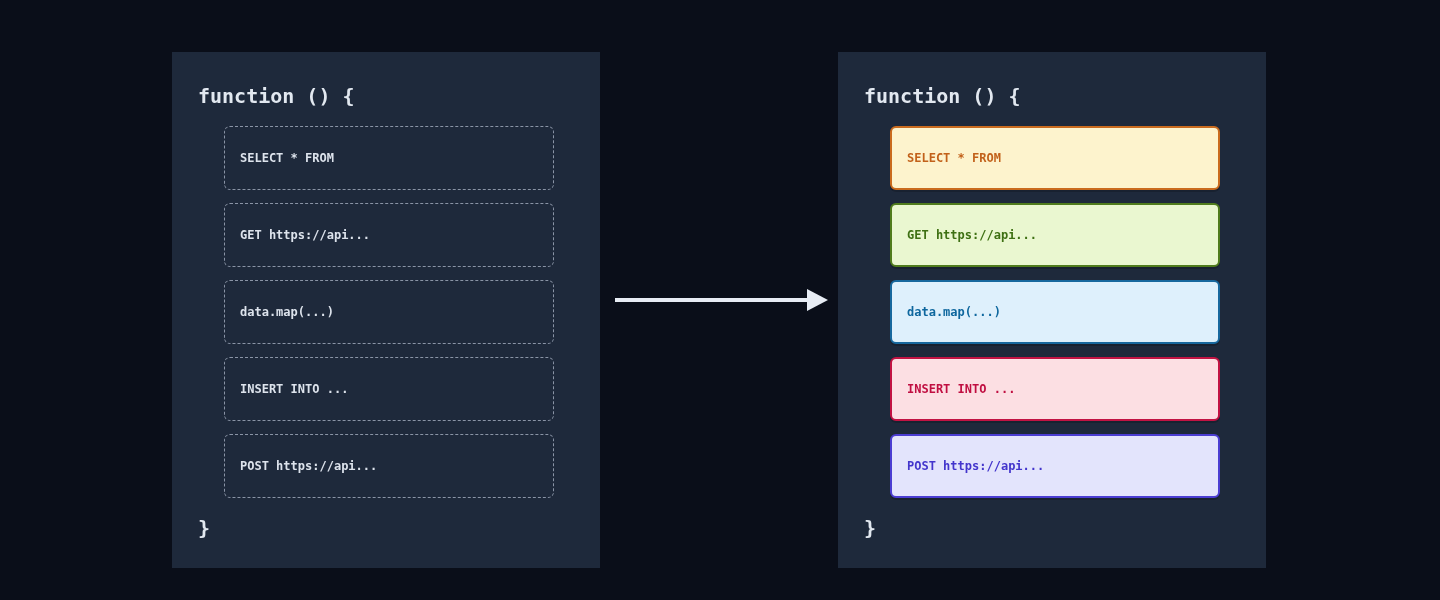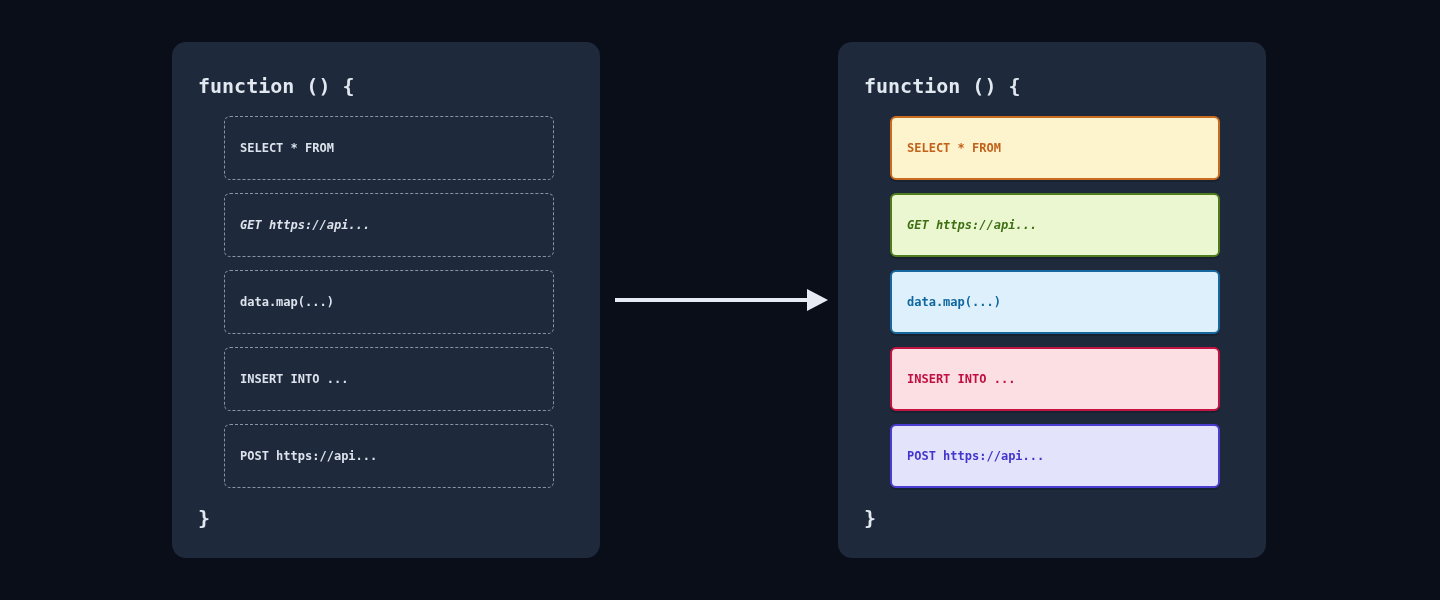--- a/index.html
+++ b/index.html
@@ -7,24 +7,24 @@
   body {
     font-family: "DejaVu Sans Mono", "Liberation Mono", monospace;
     font-weight: 700;
     background: #0a0e19;
     position: relative;
   }
   .canvas { position: absolute; left: 0; top: 0; width: 1440px; height: 600px; }
 
   .panel {
     position: absolute;
-    top: 42px;
+    top: 52px;
     width: 428px;
     height: 516px;
-    border-radius: 14px;
+    border-radius: 0;
     background: #1e293b;
   }
   .panel-left  { left: 172px; }
   .panel-right { left: 838px; }
 
   .fn-title {
     position: absolute;
     left: 26px;
     top: 32px;
     font-size: 20px;
@@ -46,21 +46,21 @@
     width: 330px;
     height: 64px;
     display: flex;
     align-items: center;
     padding: 0 15px;
     font-size: 12px;
     white-space: pre;
     border-radius: 6px;
   }
   .s1 { top: 74px; }
-  .s2 { top: 151px; font-style: italic; }
+  .s2 { top: 151px; }
   .s3 { top: 228px; }
   .s4 { top: 305px; }
   .s5 { top: 382px; }
 
   .snippet-ghost {
     border: 1.5px dashed #8a94a6;
     color: #dde3ec;
     background: transparent;
   }
   .snippet-colored {

